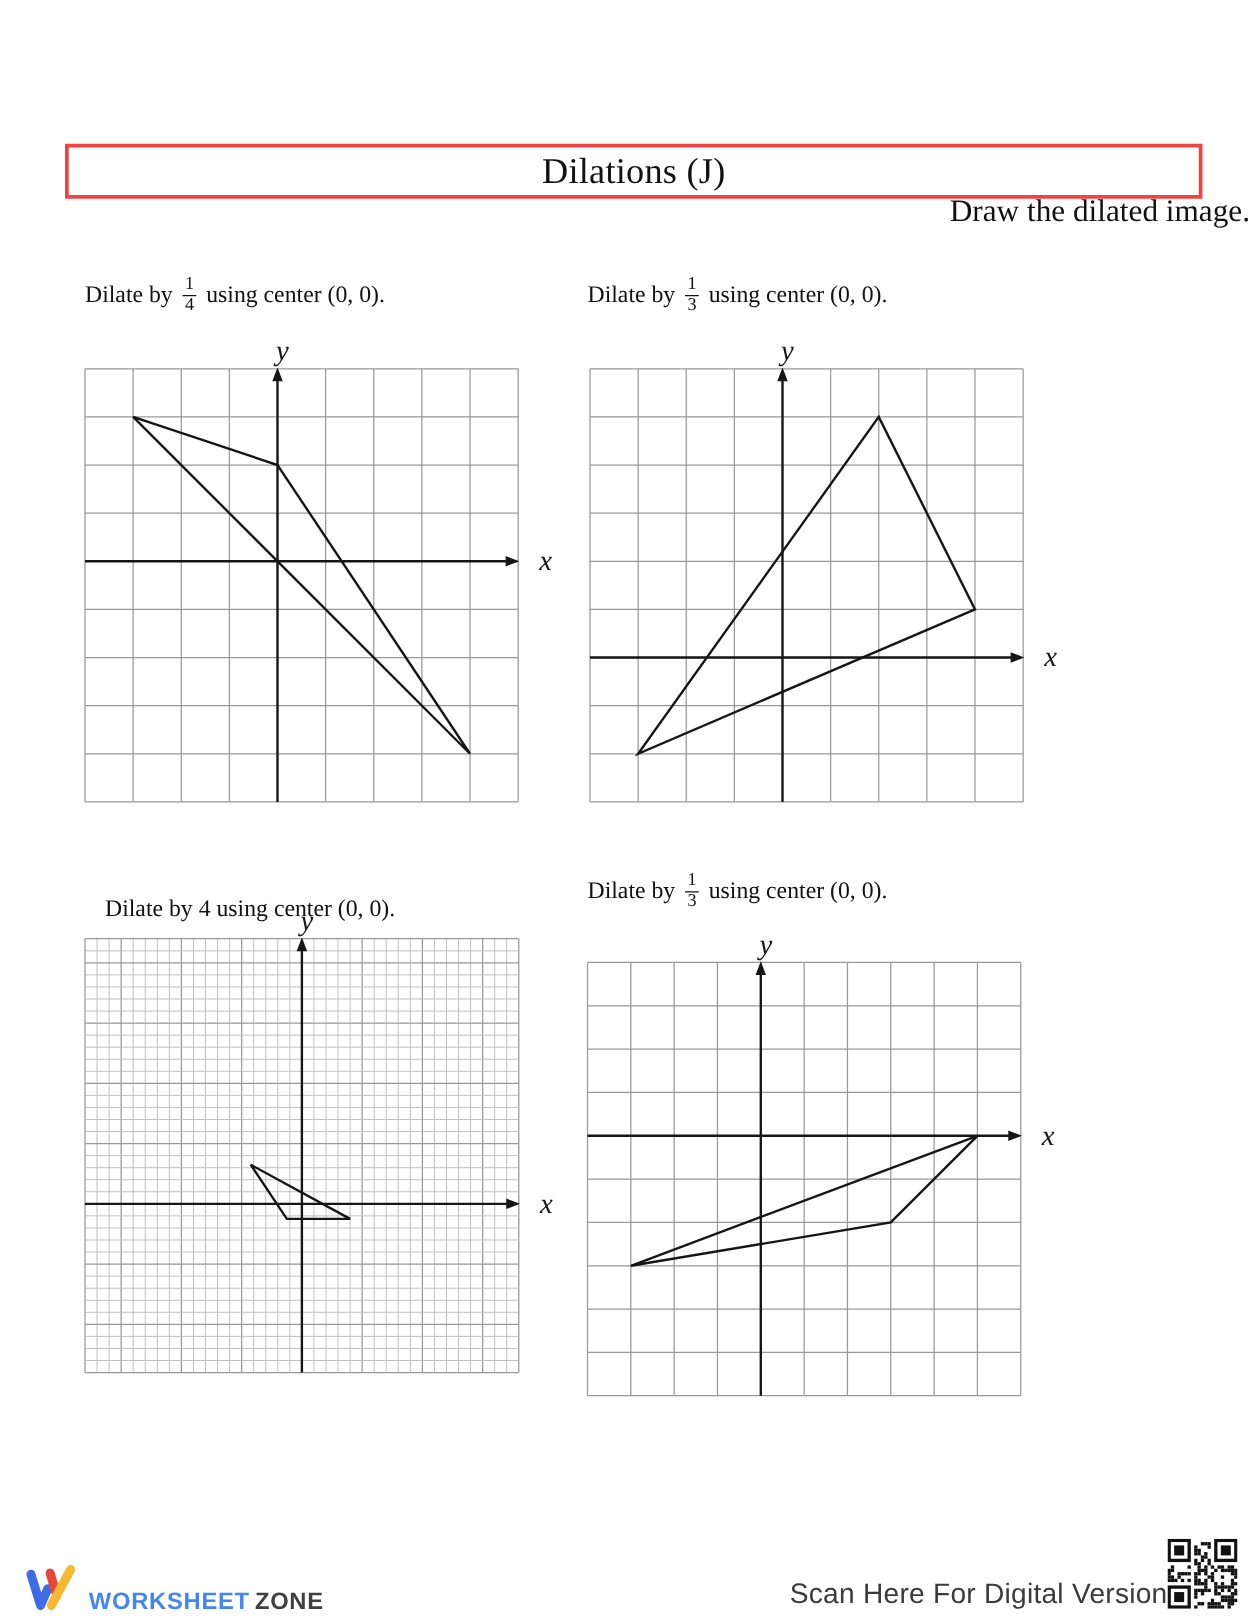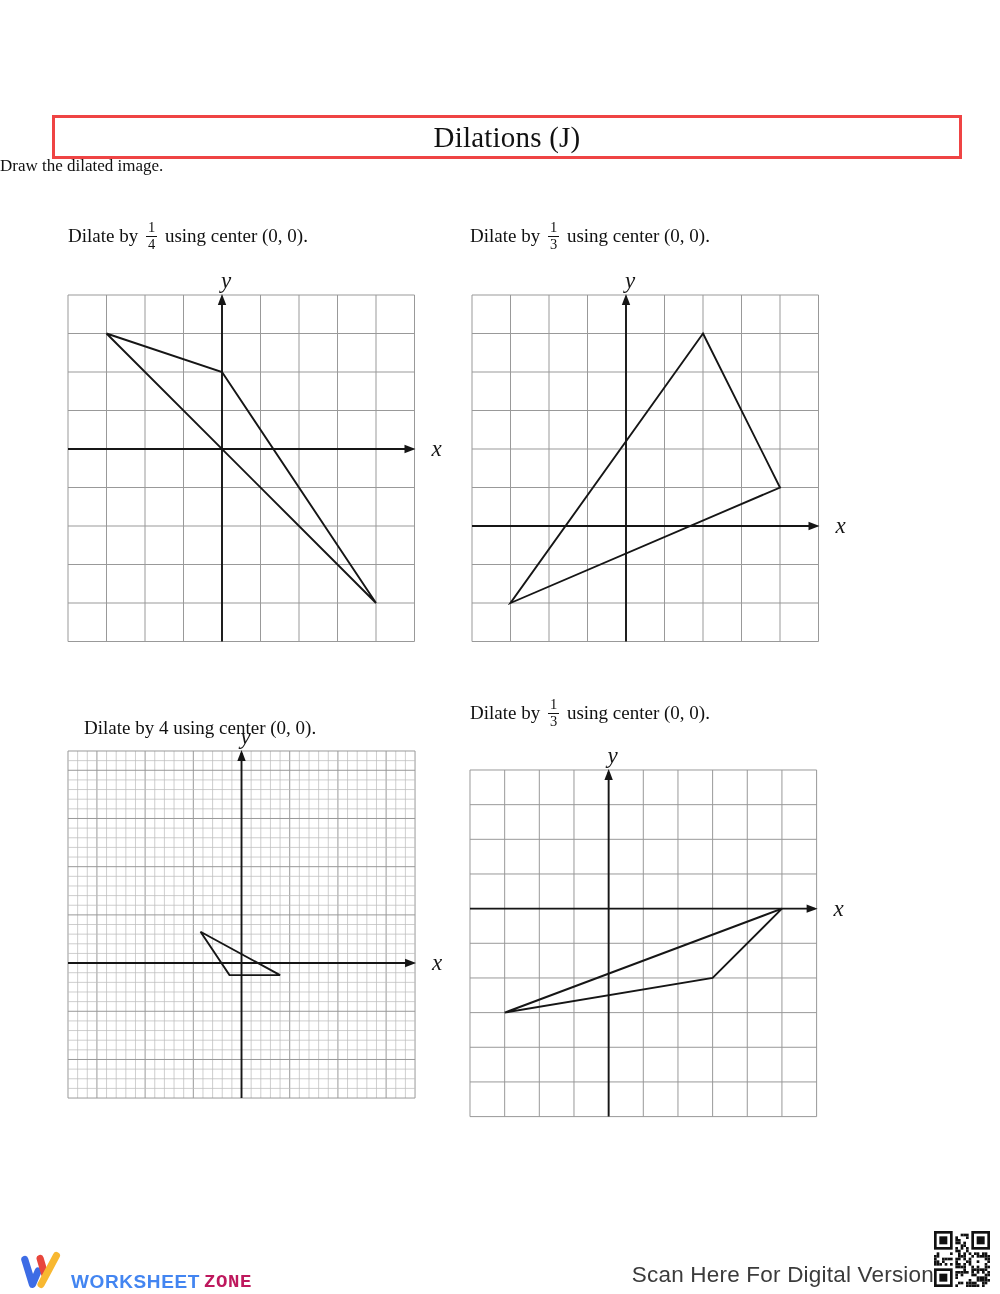--- a/index.html
+++ b/index.html
@@ -1,21 +1,21 @@
 <!DOCTYPE html>
 <html><head>
 <meta charset="utf-8">
 <style>
   html,body{margin:0;padding:0;background:#ffffff;}
   .page{position:relative;width:1000px;height:1294px;background:#ffffff;overflow:hidden;
         font-family:"Liberation Serif","DejaVu Serif",serif;color:#111;}
   .title-box{position:absolute;left:52px;top:105px;width:904px;height:38px;
              border:3px solid #ef4444;display:flex;align-items:center;justify-content:center;margin-top:10px;}
   .title-box span{font-size:29px;letter-spacing:0.2px;}
-  .subtitle{position:absolute;left:0;top:156px;width:1000px;text-align:left;font-size:17px;}
+  .subtitle{position:absolute;left:0;top:156px;width:1000px;text-align:right;font-size:25px;}
   .plabel{position:absolute;font-size:19px;white-space:nowrap;}
   .frac{display:inline-flex;flex-direction:column;align-items:center;vertical-align:middle;
         font-size:14.5px;line-height:1.1;margin:0 3px;position:relative;top:-1px;}
   .frac .num{border-bottom:1.3px solid #111;padding:0 2px;}
   .frac .den{padding:0 2px;}
   .pl-1{left:68px;top:221px;}
   .pl-2{left:470px;top:221px;}
   .pl-3{left:84px;top:717px;}
   .pl-4{left:470px;top:698px;}
   .pgrid{position:absolute;}
@@ -239,21 +239,21 @@
       </svg>
   </section>
 
   <div class="footer-brand">
     <svg width="46" height="46" viewBox="0 0 48 48">
       <path d="M5 13 L13 39 L19 25" fill="none" stroke="#3d6ce5" stroke-width="7.5" stroke-linecap="round" stroke-linejoin="round"></path>
       <path d="M21 12 L26 29" fill="none" stroke="#e8463c" stroke-width="7.5" stroke-linecap="round"></path>
       <path d="M22 39 L38 9" fill="none" stroke="#f8b831" stroke-width="7.5" stroke-linecap="round"></path>
     </svg>
     <span class="brand-text" style="color:#4385f1;">WORKSHEET</span>
-    <span class="brand-text brand-z" style="color:#be185d;font-family:Liberation Mono, monospace;">ZONE</span>
+    <span class="brand-text brand-z" style="color:#404040;">ZONE</span>
   </div>
 
   <div class="scan-text">Scan Here For Digital Version</div>
 
   <div class="qr">
     <svg id="qr-svg" width="56" height="56" viewBox="0 0 21 21">
         <rect x="10" y="1" width="1" height="1" fill="#111111"></rect>
         <rect x="11" y="1" width="1" height="1" fill="#111111"></rect>
         <rect x="12" y="1" width="1" height="1" fill="#111111"></rect>
         <rect x="8" y="2" width="1" height="1" fill="#111111"></rect>

